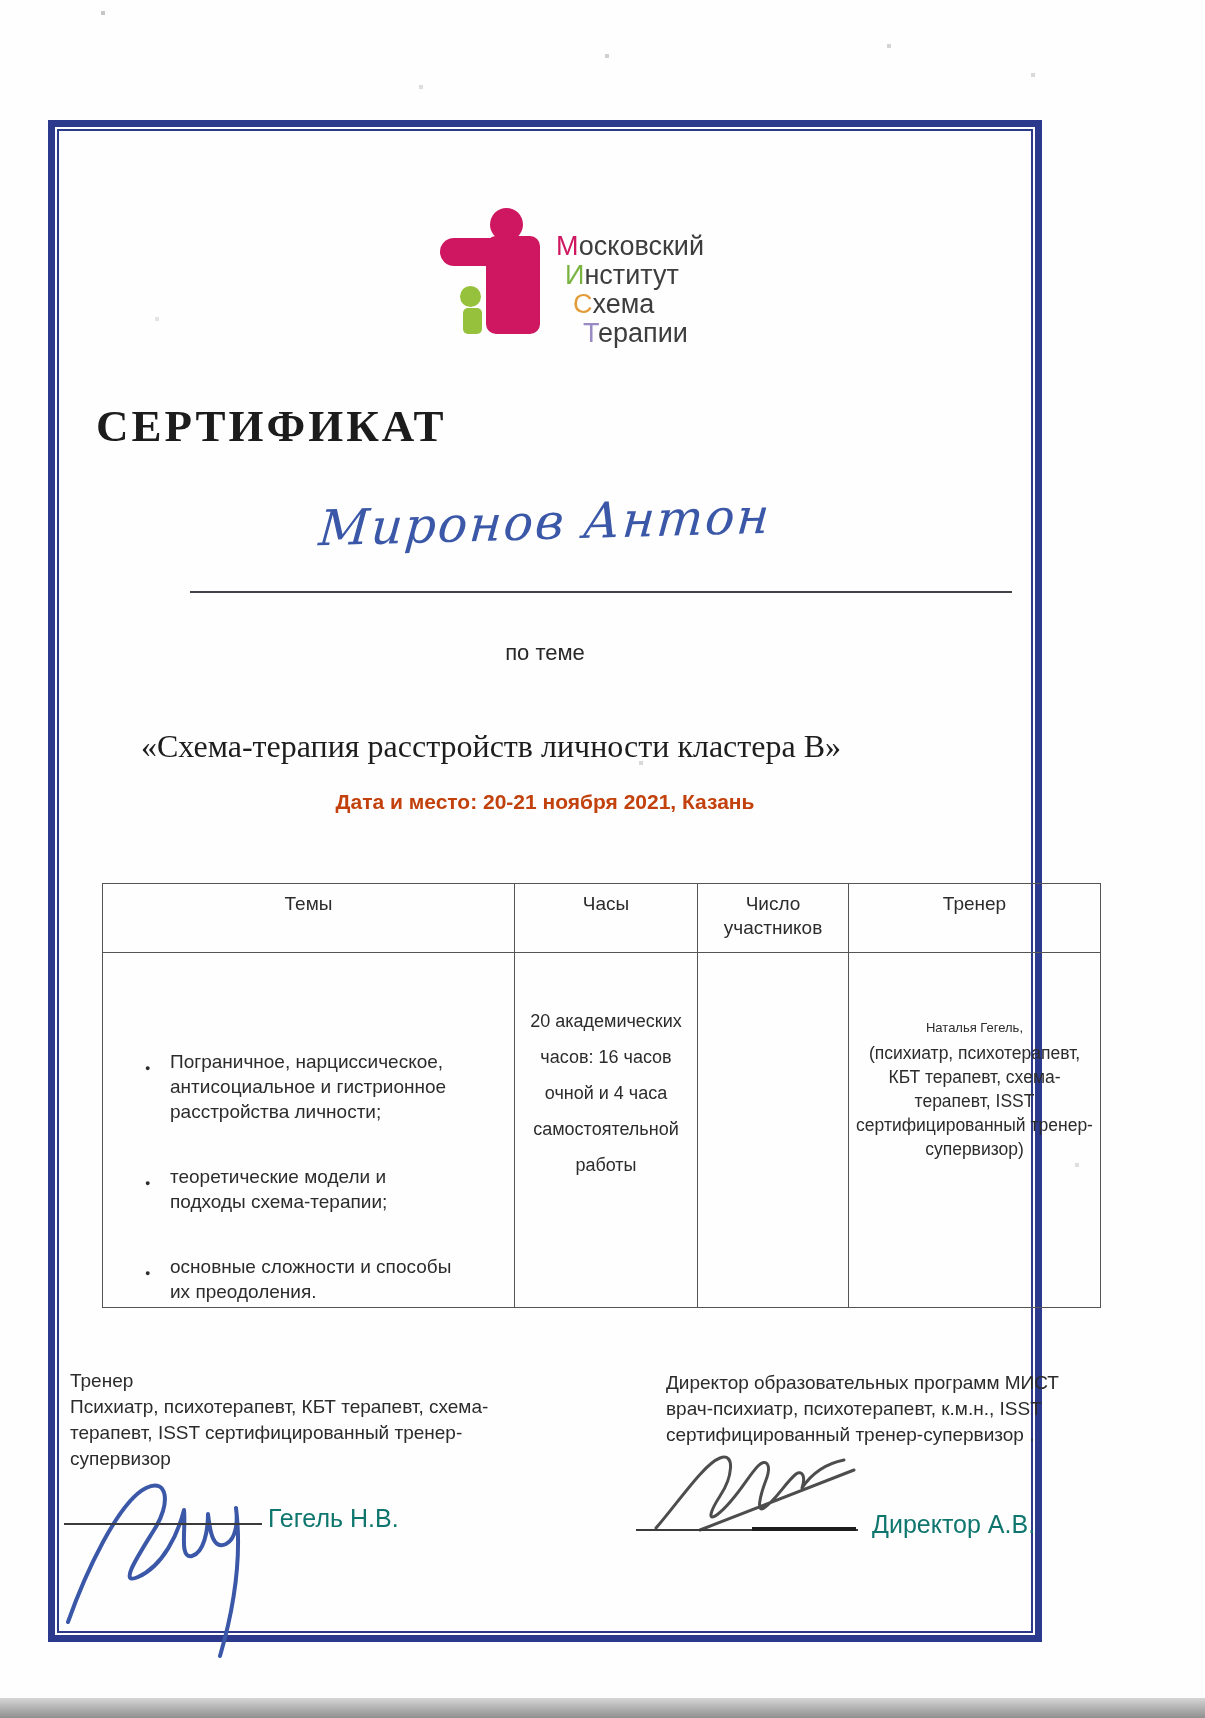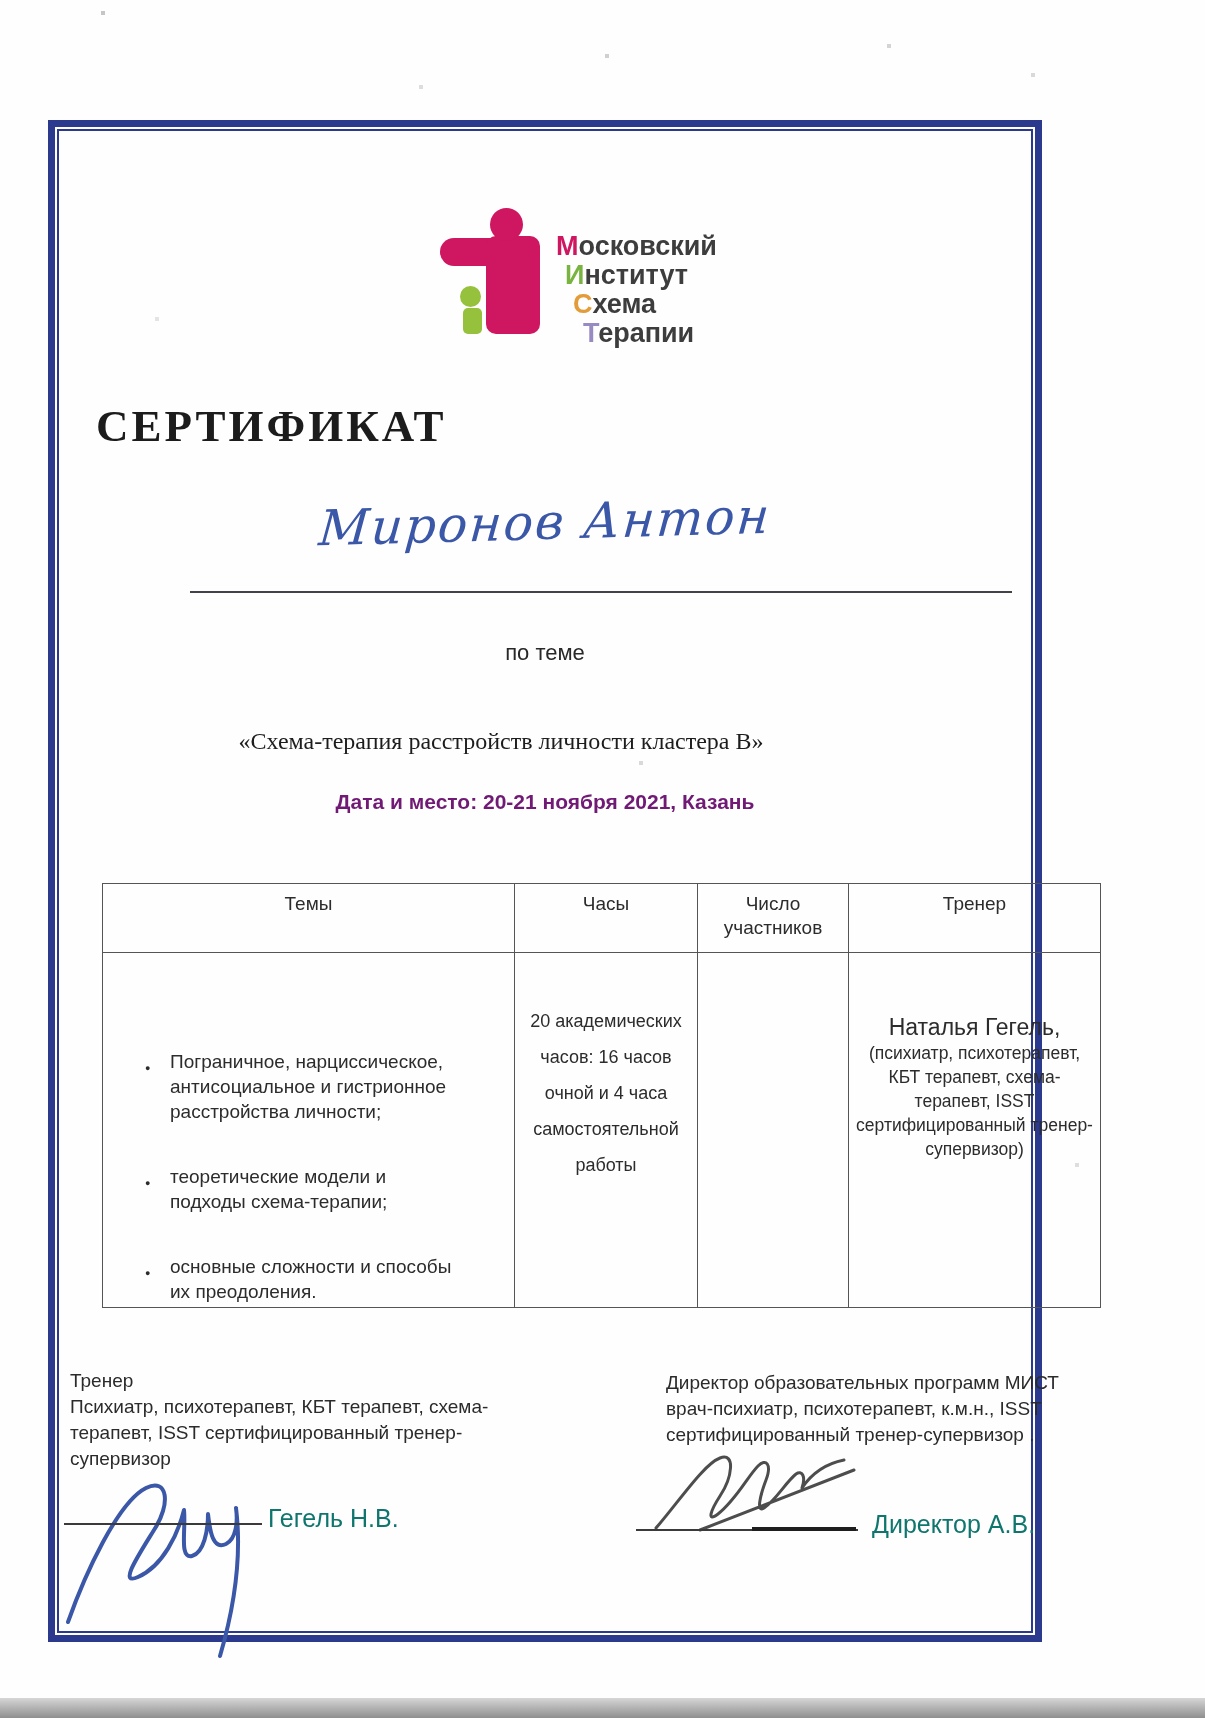--- a/index.html
+++ b/index.html
@@ -22,50 +22,50 @@
     border:7px solid #2b3a8c;box-sizing:border-box;}
   .frame-inner{position:absolute;inset:2px;border:2px solid #2b3a8c;}
   
   .logo{position:absolute;left:440px;top:200px;width:300px;height:150px;}
   .logo-mark{position:absolute;left:0;top:0;width:105px;height:135px;}
   .lm-head{position:absolute;left:50px;top:8px;width:33px;height:33px;border-radius:50%;background:#ce1760;}
   .lm-arm{position:absolute;left:0;top:38px;width:60px;height:28px;border-radius:14px 0 0 14px;background:#ce1760;}
   .lm-body{position:absolute;left:46px;top:36px;width:54px;height:98px;border-radius:10px;background:#ce1760;}
   .lm-child-head{position:absolute;left:20px;top:86px;width:21px;height:21px;border-radius:50%;background:#96c13d;}
   .lm-child-body{position:absolute;left:23px;top:108px;width:19px;height:26px;border-radius:5px;background:#96c13d;}
-  .logo-text{position:absolute;left:116px;top:32px;font-weight:bold;font-size:27px;line-height:29px;color:#3d3d3d;white-space:nowrap;}
+  .logo-text{position:absolute;left:116px;top:32px;font-weight:normal;font-size:27px;line-height:29px;color:#3d3d3d;white-space:nowrap;}
   .logo-line{display:block;}
   .logo-line.l2{margin-left:9px;}
   .logo-line.l3{margin-left:17px;}
   .logo-line.l4{margin-left:27px;}
   
   .cert-title{position:absolute;left:48px;top:400px;width:994px;text-align:left;
     font-family:"Liberation Serif", serif;font-size:45px;font-weight:600;letter-spacing:3px;color:#1c1c1c;
     transform:translateX(48px);}
   .recipient{position:absolute;left:48px;top:494px;width:994px;text-align:center;
     font-family:"DejaVu Serif", serif;font-style:italic;font-size:49px;letter-spacing:2px;
     transform:rotate(-1.6deg) skewX(-6deg);}
   .name-rule{position:absolute;left:190px;top:591px;width:822px;height:2px;background:#42424a;}
   .intro{position:absolute;left:48px;top:636px;width:994px;text-align:center;font-size:22px;line-height:33px;color:#282828;}
-  .course-title{position:absolute;left:52px;top:728px;width:898px;text-align:center;
-    font-family:"Liberation Serif", serif;font-size:24px;font-weight:500;color:#1d1d1d;}
-  .date-place{position:absolute;left:48px;top:790px;width:994px;text-align:center;font-size:21px;font-weight:bold;color:#701a75;}
+  .course-title{position:absolute;left:42px;top:728px;width:898px;text-align:center;
+    font-family:"Liberation Serif", serif;font-size:32px;font-weight:500;color:#1d1d1d;}
+  .date-place{position:absolute;left:48px;top:790px;width:994px;text-align:center;font-size:21px;font-weight:bold;color:#c2410c;}
   
   .course-table{position:absolute;left:102px;top:883px;border-collapse:collapse;table-layout:fixed;width:998px;}
   .course-table th,.course-table td{border:1px solid #555;vertical-align:top;box-sizing:border-box;}
   .course-table th{height:69px;font-size:19px;font-weight:normal;color:#2c2c2c;padding-top:8px;text-align:center;line-height:24px;}
   .course-table td{height:283px;font-size:19px;color:#2c2c2c;}
   col.c-topics{width:412px;} col.c-hours{width:183px;} col.c-part{width:151px;} col.c-trainer{width:252px;}
   td.topics-cell{padding:56px 8px 0 40px;}
   td.topics-cell ul{margin:0;padding:0;list-style:none;width:320px;}
   td.topics-cell li{position:relative;padding-left:27px;line-height:25px;margin-bottom:3px;margin-top:40px;}
   td.topics-cell li::before{content:"●";position:absolute;left:2px;top:7px;font-size:9px;color:#2c2c2c;}
   td.hours-cell{padding:50px 8px 0 8px;text-align:center;font-size:18px;line-height:36px;}
   td.trainer-cell{padding:62px 4px 0 4px;text-align:center;}
-  .trainer-name{font-size:23px;line-height:25px;}
+  .trainer-name{font-size:13px;line-height:25px;}
   .trainer-cred{font-size:17.5px;line-height:24px;margin-top:1px;}
   
   .signer{position:absolute;font-size:19px;line-height:26px;color:#2b2b2b;}
   .signer-left{left:70px;top:1368px;width:448px;}
   .signer-right{left:666px;top:1370px;width:432px;}
   .sig-line{position:absolute;height:2px;background:#3a3a3a;}
   .sig-line-left{left:64px;top:1523px;width:198px;}
   .sig-line-right{left:636px;top:1529px;width:222px;}
   .sig-line-right-thick{left:752px;top:1527px;width:104px;height:4px;background:#1e1e1e;position:absolute;}
   .sig-name{position:absolute;font-size:25px;color:#0f766e;}

